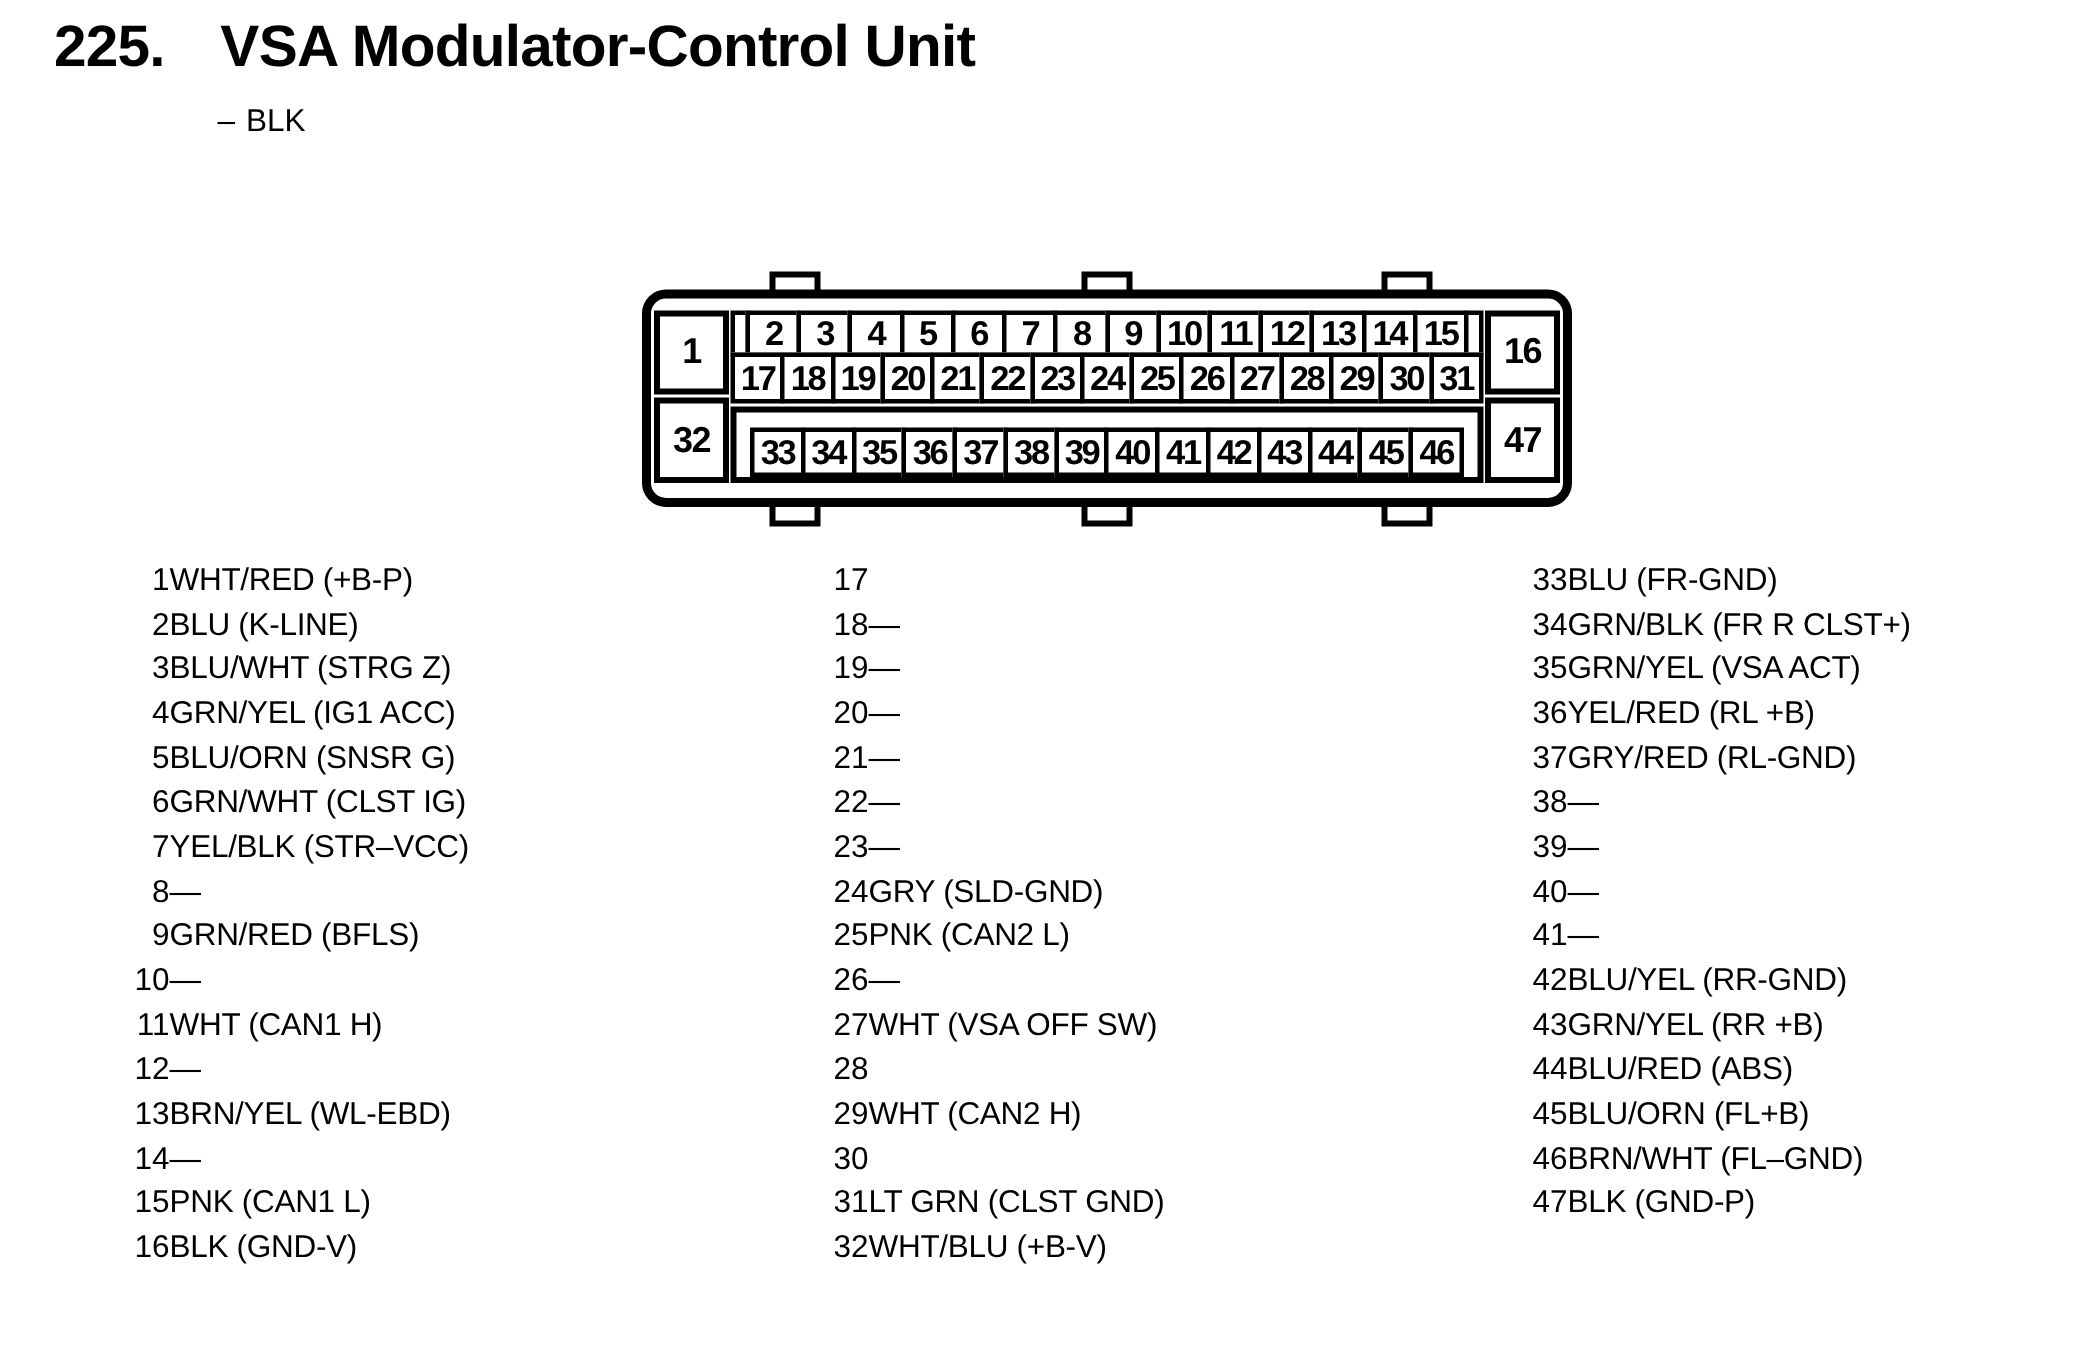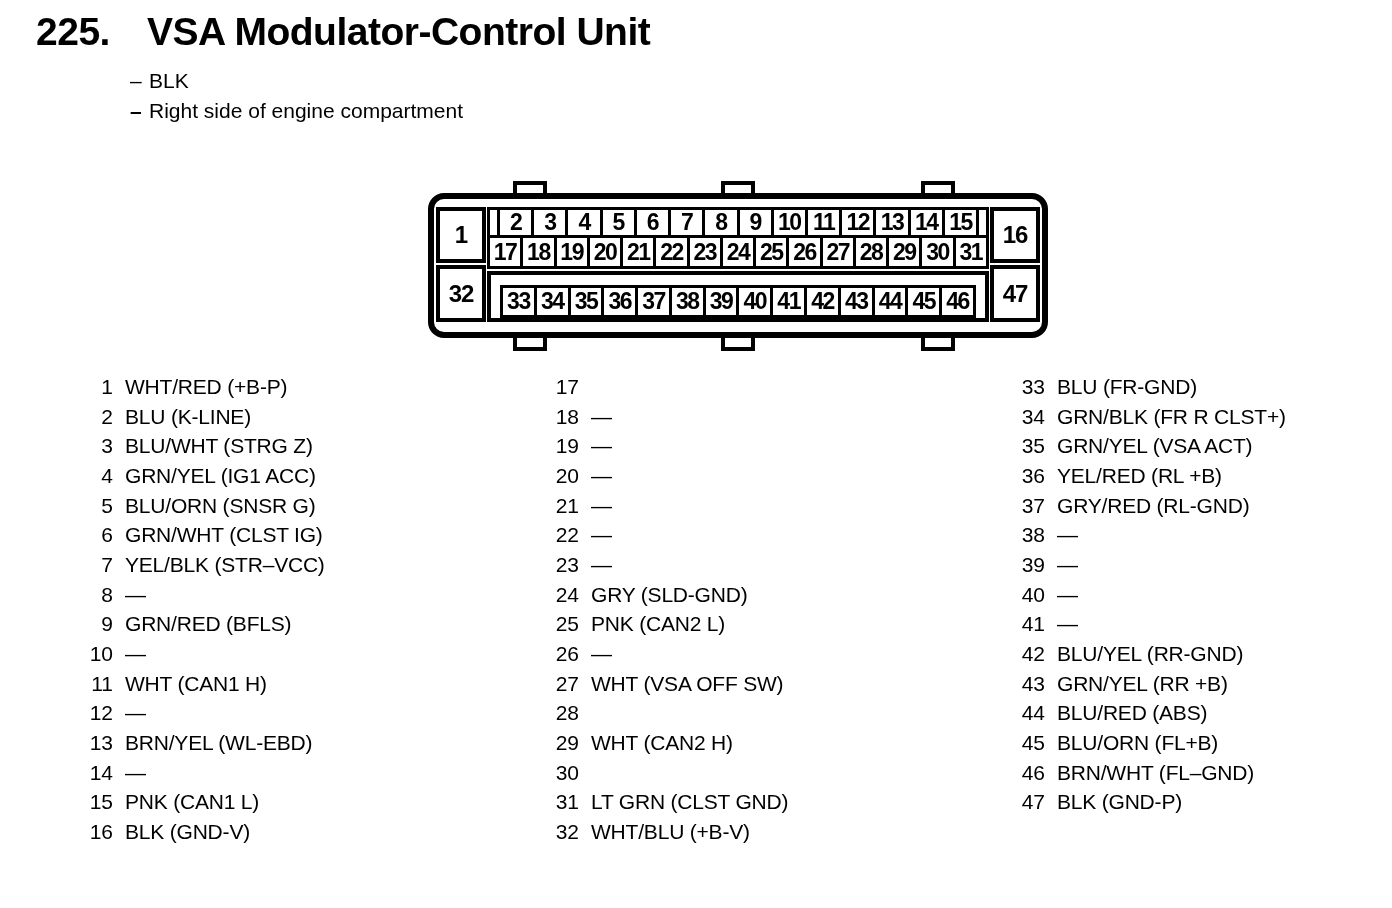--- a/index.html
+++ b/index.html
@@ -7,21 +7,21 @@
     width:1392px;height:908px;position:relative;overflow:hidden;
     font-family:"Liberation Sans","DejaVu Sans",sans-serif;color:#000;
     -webkit-font-smoothing:antialiased;
   }
   
   .title{position:absolute;left:36px;top:10px;font-size:39px;font-weight:bold;
          letter-spacing:-0.5px;white-space:nowrap;}
   .title .num{margin-right:37px;text-align:right;}
   
   .notes{position:absolute;left:130px;top:66px;font-size:21px;line-height:29.5px;}
-  .note-row{white-space:nowrap;}
+  .note-row{white-space:nowrap;margin-left:15px;}
   .note-dash{display:inline-block;width:19px;}
   .note-row:nth-child(2) .note-dash{font-weight:bold;}
   
   .connector{position:absolute;left:428px;top:180px;width:620px;height:172px;}
   .tab{position:absolute;width:34px;height:19px;border:4px solid #000;
        background:#fff;box-sizing:border-box;z-index:0;}
   .tab.t{top:1px;} .tab.b{top:152px;}
   .tab.x1{left:85px;} .tab.x2{left:293px;} .tab.x3{left:493px;}
   .shell{position:absolute;left:0;top:13px;width:620px;height:145px;z-index:1;
          background:#fff;border:6px solid #000;border-radius:16px;box-sizing:border-box;
@@ -43,32 +43,31 @@
   .row-top{height:31px;}
   .row-mid{height:34px;margin-top:-3px;}
   .row-bot-wrap{margin-top:2px;border:4px solid #000;box-sizing:border-box;
                 padding:10px 9px 0 9px;}
   .row-bot{height:33px;}
   
   .legend-col{position:absolute;top:372px;font-size:21px;}
   .legend-col.c1{left:87px;} .legend-col.c2{left:553px;} .legend-col.c3{left:1019px;}
   .lrow{height:29.7px;display:flex;align-items:center;white-space:nowrap;}
   .lnum{display:inline-block;width:26px;text-align:right;flex:0 0 26px;}
-  .llab{margin-left:12px;letter-spacing:-0.2px;}
+  .llab{margin-left:0;letter-spacing:-0.2px;}
 </style>
 </head>
 <body>
 
 <div class="title">
   <span class="num">225.</span><span>VSA Modulator-Control Unit</span>
 </div>
 
 <div class="notes" id="notes">
     <div class="note-row"><span class="note-dash">–</span><span>BLK</span></div>
-    <div class="note-row"><span class="note-dash">–</span><span>Right side of engine compartment</span></div>
   </div>
 
 <div class="connector">
   <div class="tab t x1"></div>
   <div class="tab t x2"></div>
   <div class="tab t x3"></div>
   <div class="tab b x1"></div>
   <div class="tab b x2"></div>
   <div class="tab b x3"></div>
 

